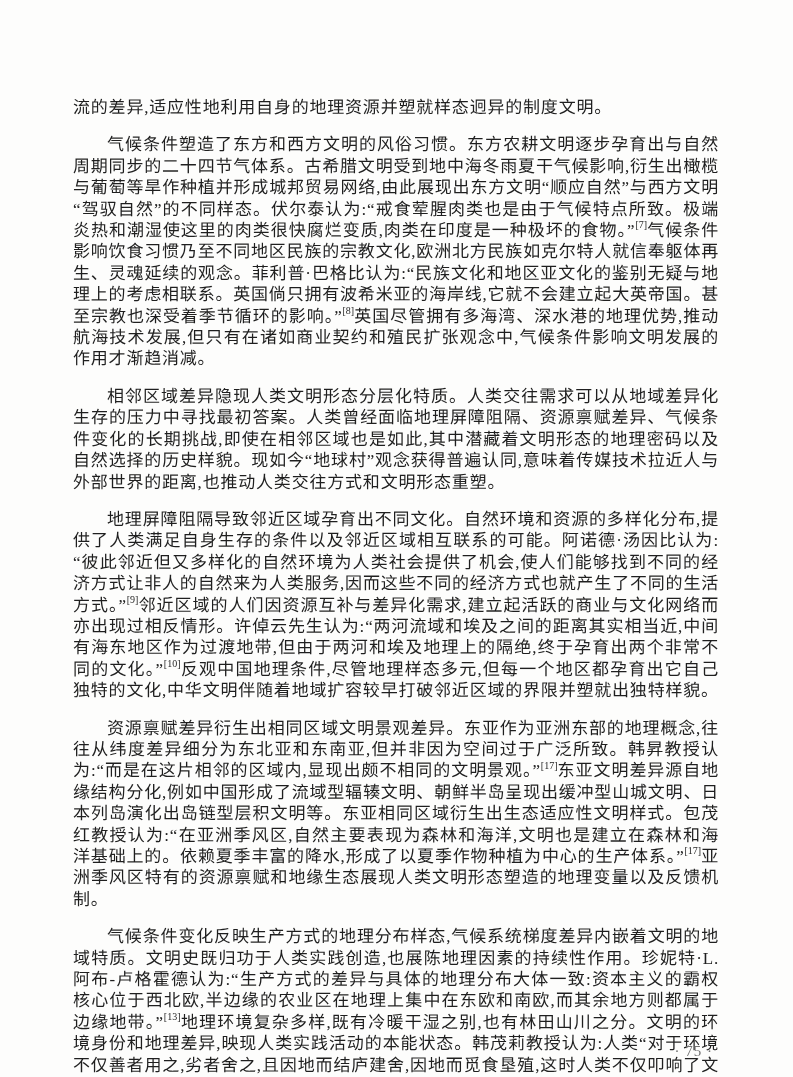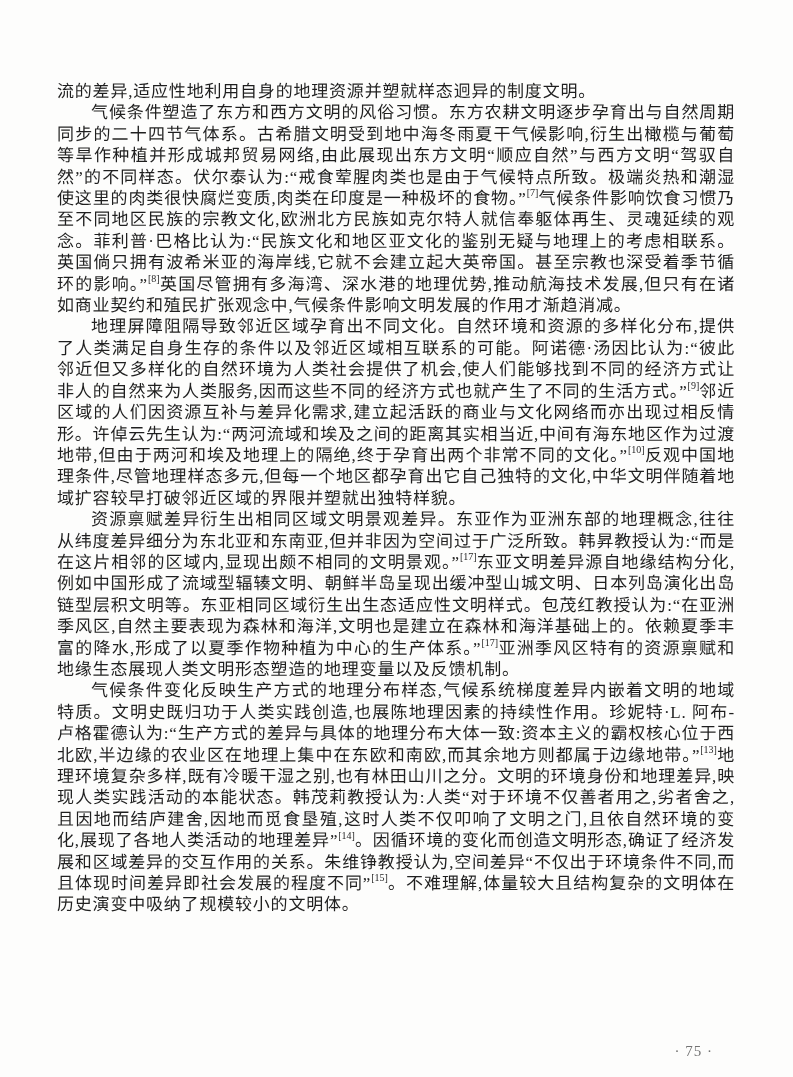--- a/index.html
+++ b/index.html
@@ -26,21 +26,21 @@
     font-family: "Liberation Serif", "DejaVu Serif", serif;
     font-size: 17px;
     line-height: 21.4px;
     letter-spacing: 0.8px;
     color: #1f1f1f;
     text-align: justify;
     text-justify: inter-character;
     word-break: break-all;
   }
   .para {
-    margin: 0;
+    margin: 16px;
     padding: 0;
     text-indent: 2em;
   }
   .para.continuation {
     text-indent: 0;
   }
   sup.fnref {
     font-size: 10px;
     line-height: 0;
     letter-spacing: 0;
@@ -58,19 +58,20 @@
     letter-spacing: 1px;
   }
 </style>
 </head>
 <body>
 
 <div class="page">
   <main class="text-block">
     <p class="para continuation">流的差异,适应性地利用自身的地理资源并塑就样态迥异的制度文明。</p>
     <p class="para">气候条件塑造了东方和西方文明的风俗习惯。东方农耕文明逐步孕育出与自然周期同步的二十四节气体系。古希腊文明受到地中海冬雨夏干气候影响,衍生出橄榄与葡萄等旱作种植并形成城邦贸易网络,由此展现出东方文明“顺应自然”与西方文明“驾驭自然”的不同样态。伏尔泰认为:“戒食荤腥肉类也是由于气候特点所致。极端炎热和潮湿使这里的肉类很快腐烂变质,肉类在印度是一种极坏的食物。”<sup class="fnref">[7]</sup>气候条件影响饮食习惯乃至不同地区民族的宗教文化,欧洲北方民族如克尔特人就信奉躯体再生、灵魂延续的观念。菲利普·巴格比认为:“民族文化和地区亚文化的鉴别无疑与地理上的考虑相联系。英国倘只拥有波希米亚的海岸线,它就不会建立起大英帝国。甚至宗教也深受着季节循环的影响。”<sup class="fnref">[8]</sup>英国尽管拥有多海湾、深水港的地理优势,推动航海技术发展,但只有在诸如商业契约和殖民扩张观念中,气候条件影响文明发展的作用才渐趋消减。</p>
+    <p class="para">相邻区域差异隐现人类文明形态分层化特质。人类交往需求可以从地域差异化生存的压力中寻找最初答案。人类曾经面临地理屏障阻隔、资源禀赋差异、气候条件变化的长期挑战,即使在相邻区域也是如此,其中潜藏着文明形态的地理密码以及自然选择的历史样貌。现如今“地球村”观念获得普遍认同,意味着传媒技术拉近人与外部世界的距离,也推动人类交往方式和文明形态重塑。</p>
     <p class="para">地理屏障阻隔导致邻近区域孕育出不同文化。自然环境和资源的多样化分布,提供了人类满足自身生存的条件以及邻近区域相互联系的可能。阿诺德·汤因比认为:“彼此邻近但又多样化的自然环境为人类社会提供了机会,使人们能够找到不同的经济方式让非人的自然来为人类服务,因而这些不同的经济方式也就产生了不同的生活方式。”<sup class="fnref">[9]</sup>邻近区域的人们因资源互补与差异化需求,建立起活跃的商业与文化网络而亦出现过相反情形。许倬云先生认为:“两河流域和埃及之间的距离其实相当近,中间有海东地区作为过渡地带,但由于两河和埃及地理上的隔绝,终于孕育出两个非常不同的文化。”<sup class="fnref">[10]</sup>反观中国地理条件,尽管地理样态多元,但每一个地区都孕育出它自己独特的文化,中华文明伴随着地域扩容较早打破邻近区域的界限并塑就出独特样貌。</p>
     <p class="para">资源禀赋差异衍生出相同区域文明景观差异。东亚作为亚洲东部的地理概念,往往从纬度差异细分为东北亚和东南亚,但并非因为空间过于广泛所致。韩昇教授认为:“而是在这片相邻的区域内,显现出颇不相同的文明景观。”<sup class="fnref">[17]</sup>东亚文明差异源自地缘结构分化,例如中国形成了流域型辐辏文明、朝鲜半岛呈现出缓冲型山城文明、日本列岛演化出岛链型层积文明等。东亚相同区域衍生出生态适应性文明样式。包茂红教授认为:“在亚洲季风区,自然主要表现为森林和海洋,文明也是建立在森林和海洋基础上的。依赖夏季丰富的降水,形成了以夏季作物种植为中心的生产体系。”<sup class="fnref">[17]</sup>亚洲季风区特有的资源禀赋和地缘生态展现人类文明形态塑造的地理变量以及反馈机制。</p>
     <p class="para">气候条件变化反映生产方式的地理分布样态,气候系统梯度差异内嵌着文明的地域特质。文明史既归功于人类实践创造,也展陈地理因素的持续性作用。珍妮特·L. 阿布-卢格霍德认为:“生产方式的差异与具体的地理分布大体一致:资本主义的霸权核心位于西北欧,半边缘的农业区在地理上集中在东欧和南欧,而其余地方则都属于边缘地带。”<sup class="fnref">[13]</sup>地理环境复杂多样,既有冷暖干湿之别,也有林田山川之分。文明的环境身份和地理差异,映现人类实践活动的本能状态。韩茂莉教授认为:人类“对于环境不仅善者用之,劣者舍之,且因地而结庐建舍,因地而觅食垦殖,这时人类不仅叩响了文明之门,且依自然环境的变化,展现了各地人类活动的地理差异”<sup class="fnref">[14]</sup>。因循环境的变化而创造文明形态,确证了经济发展和区域差异的交互作用的关系。朱维铮教授认为,空间差异“不仅出于环境条件不同,而且体现时间差异即社会发展的程度不同”<sup class="fnref">[15]</sup>。不难理解,体量较大且结构复杂的文明体在历史演变中吸纳了规模较小的文明体。</p>
   </main>
 
   <div class="page-number">· 75 ·</div>
 </div>
 
 </body></html>

